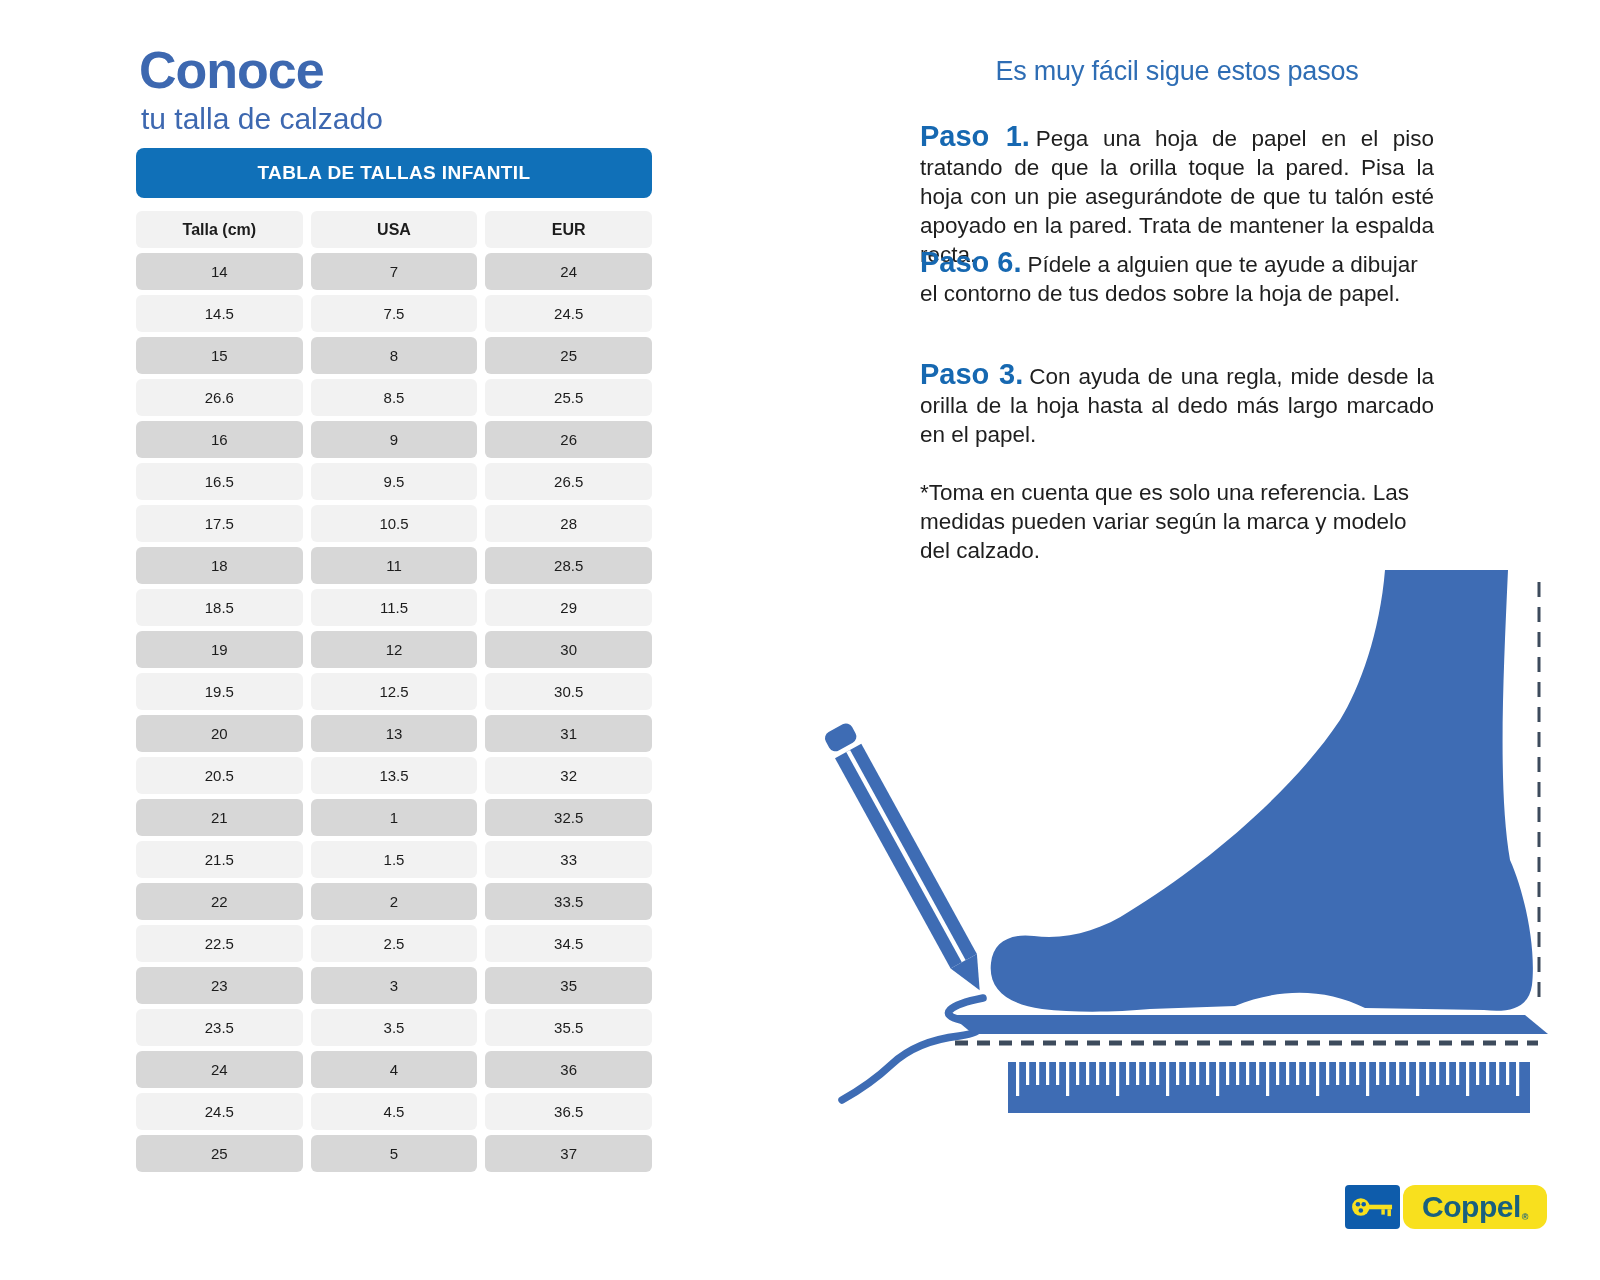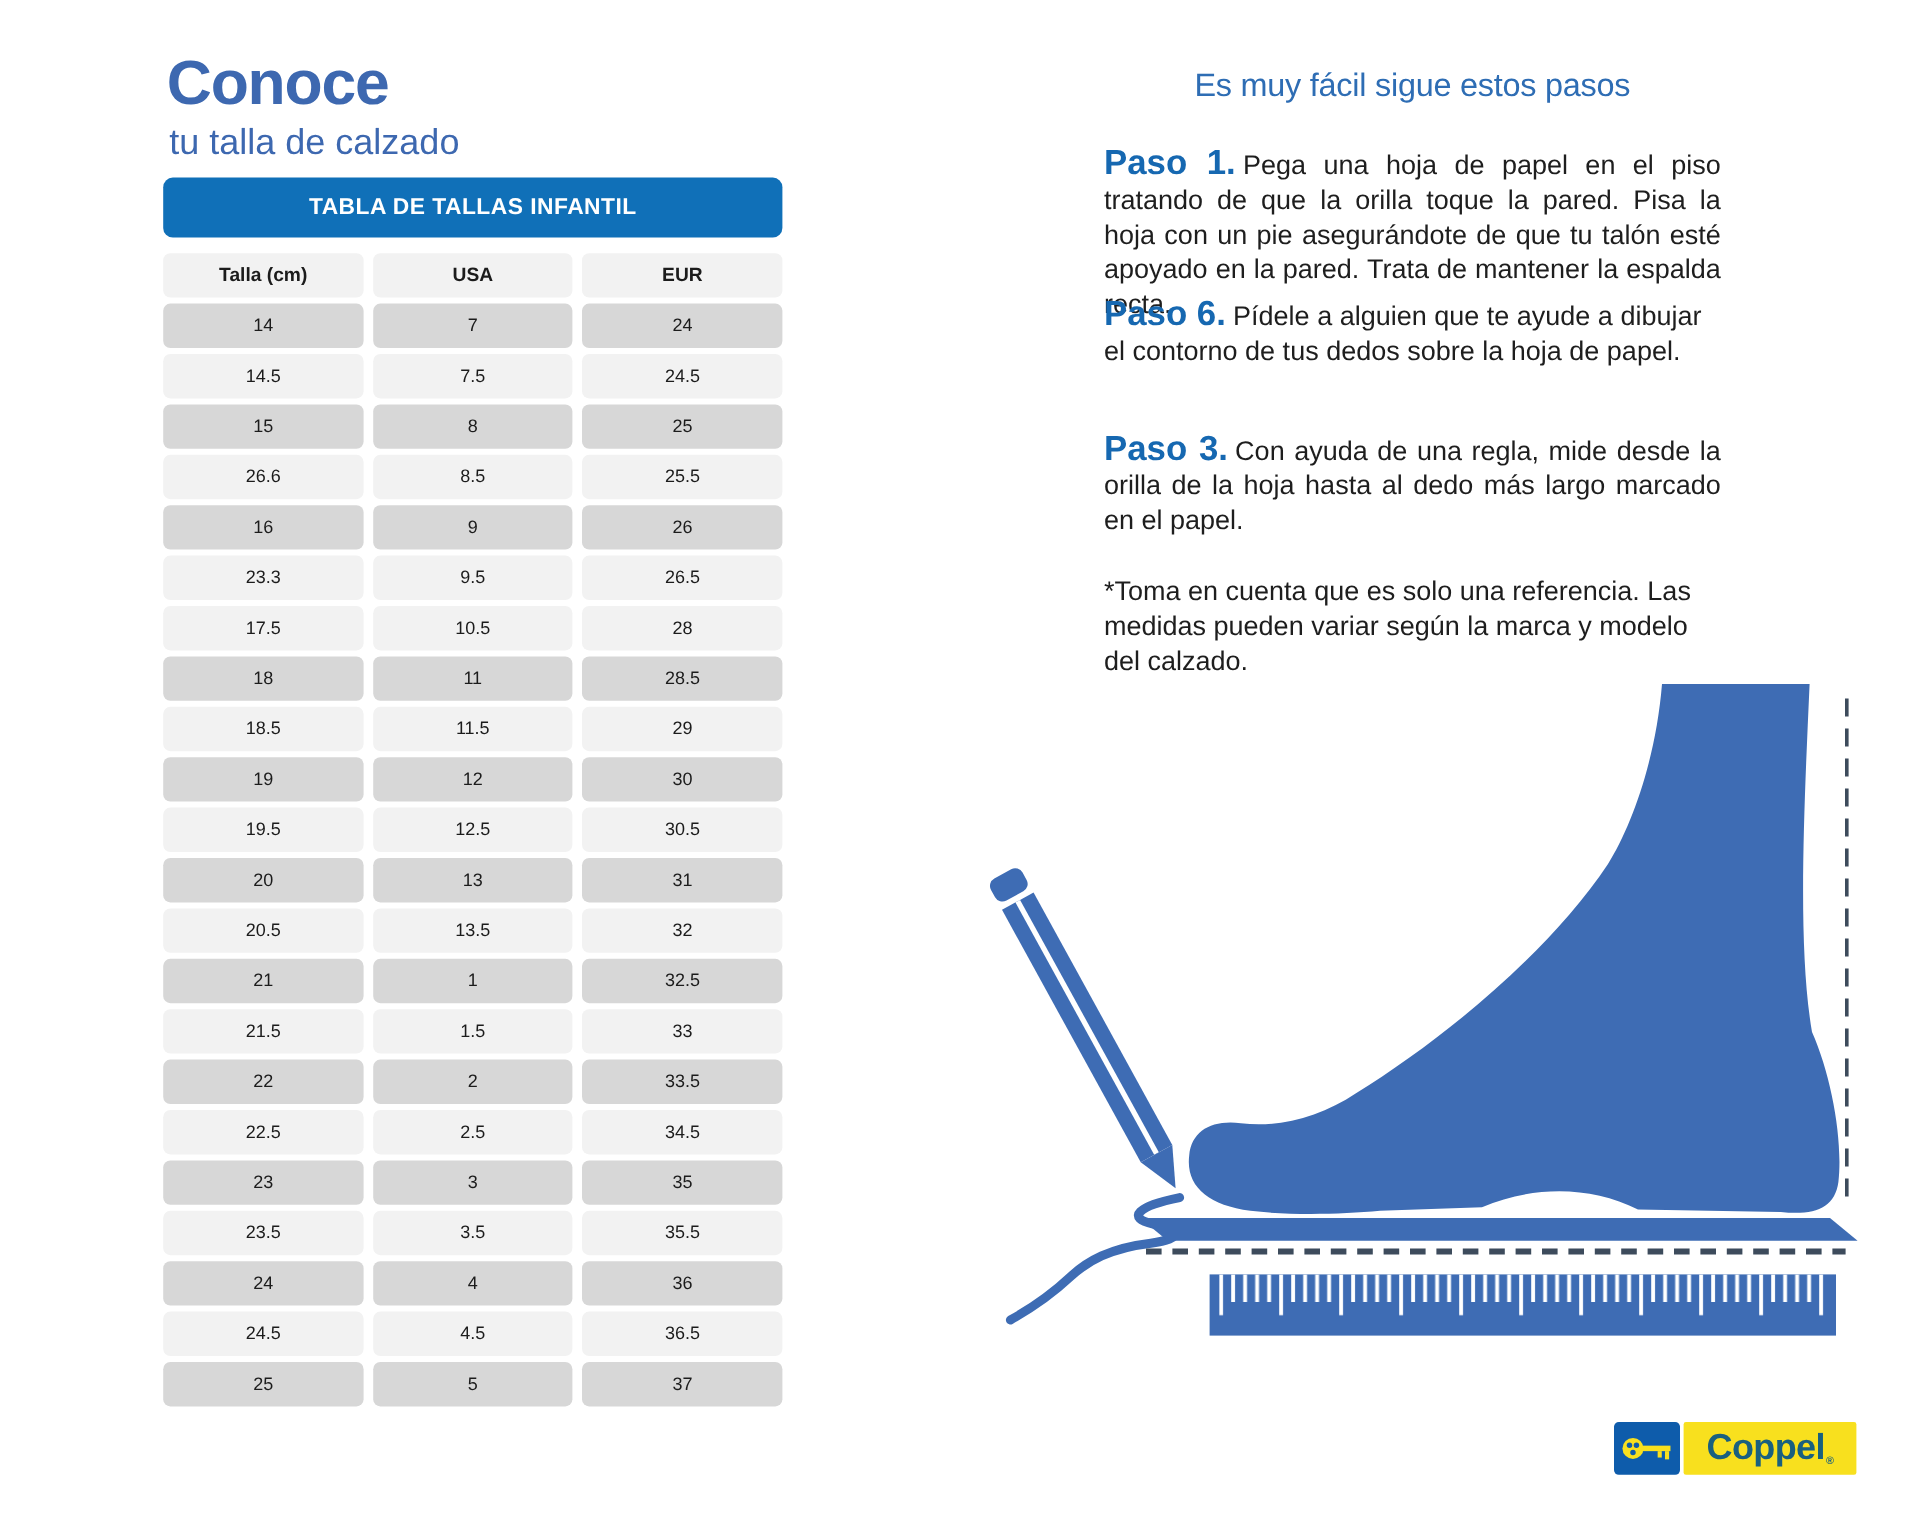--- a/index.html
+++ b/index.html
@@ -92,21 +92,21 @@
   
   .logo{
     position:absolute;left:1345px;top:1185px;height:44px;
     display:flex;align-items:stretch;gap:3px;
   }
   .logo-key-box{
     width:55px;background:var(--logo-square-blue);border-radius:4px;
     display:flex;align-items:center;justify-content:center;
   }
   .logo-wordmark{
-    width:144px;background:var(--logo-yellow);border-radius:2px;
+    width:144px;background:var(--logo-yellow);border-radius:12px;
     display:flex;align-items:center;justify-content:center;
     font-size:30px;font-weight:bold;color:var(--logo-text-blue);
     letter-spacing:-.5px;
   }
   .logo-reg{font-size:9px;font-weight:bold;align-self:flex-end;margin:0 0 7px 1px;color:var(--logo-text-blue);}
 </style>
 </head>
 <body>
 
 <div class="page-title">Conoce</div>
@@ -140,21 +140,21 @@
         <div class="tcell">26.6</div>
         <div class="tcell">8.5</div>
         <div class="tcell">25.5</div>
       </div>
       <div class="trow dark">
         <div class="tcell">16</div>
         <div class="tcell">9</div>
         <div class="tcell">26</div>
       </div>
       <div class="trow light">
-        <div class="tcell">23.3</div>
+        <div class="tcell">16.5</div>
         <div class="tcell">9.5</div>
         <div class="tcell">26.5</div>
       </div>
       <div class="trow light">
         <div class="tcell">17.5</div>
         <div class="tcell">10.5</div>
         <div class="tcell">28</div>
       </div>
       <div class="trow dark">
         <div class="tcell">18</div>

